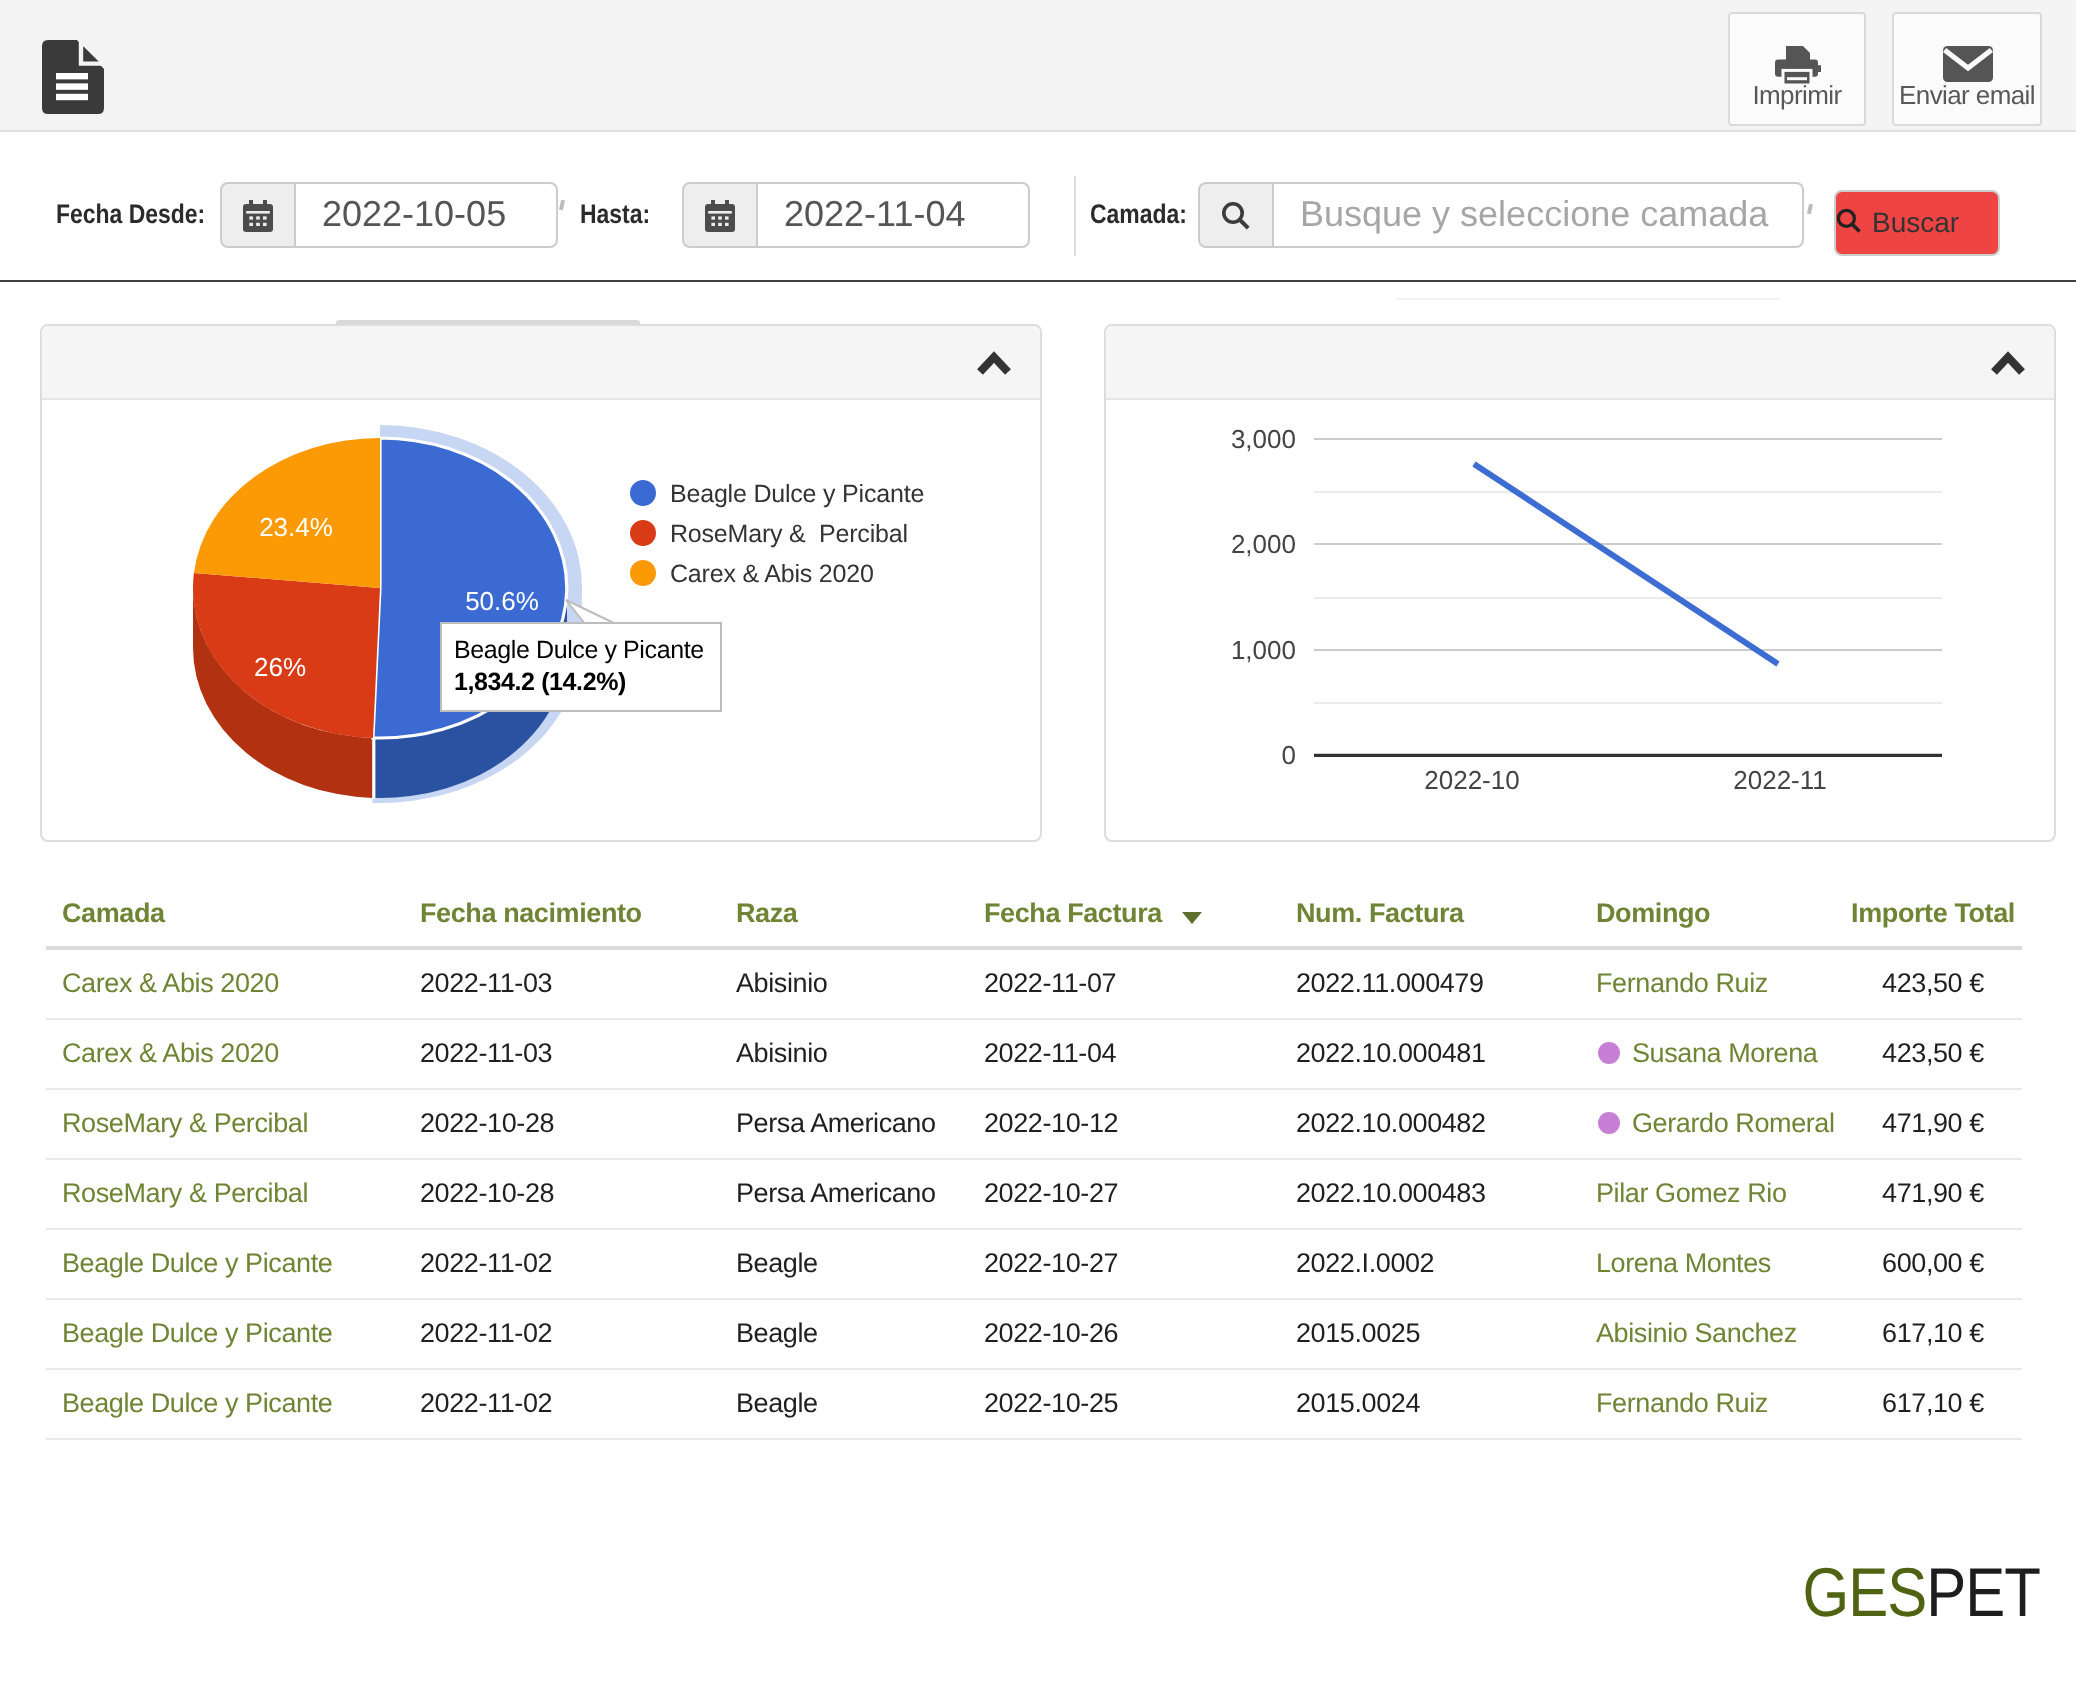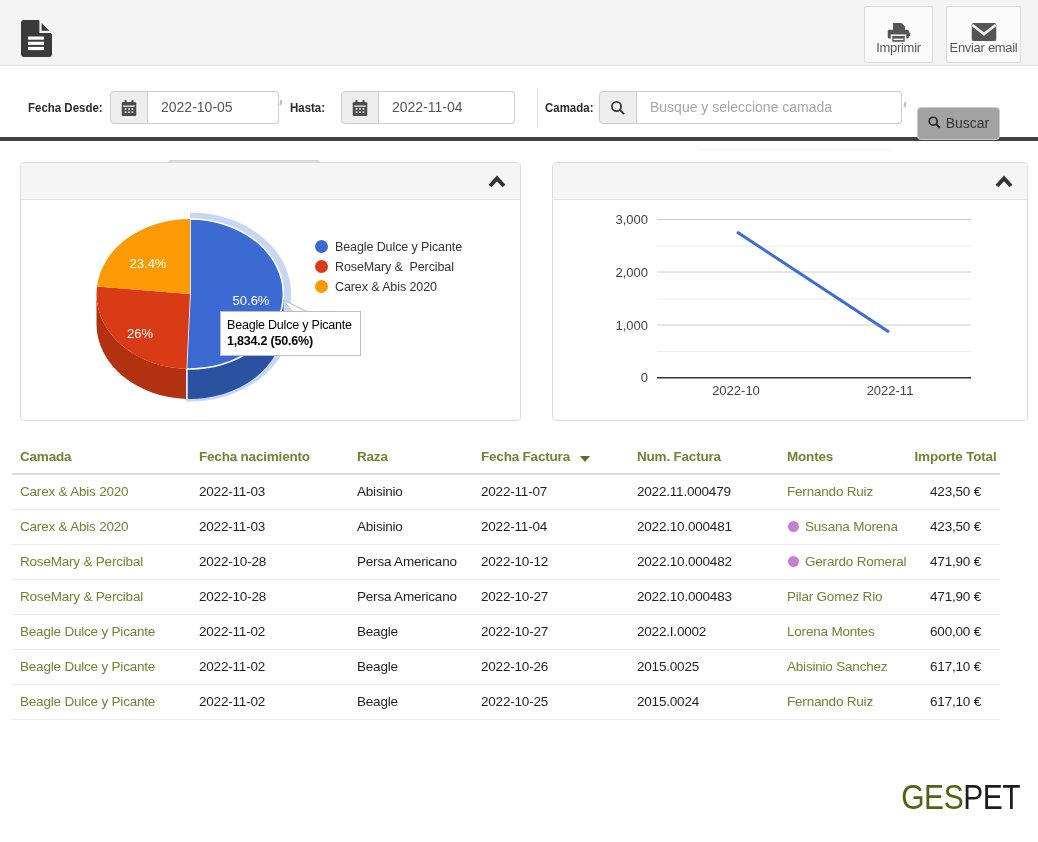--- a/index.html
+++ b/index.html
@@ -7,37 +7,37 @@
 .abs { position:absolute; }
 
 
 #topbar { position:absolute; left:0; top:0; width:1038px; height:66px; background:#f4f4f4; border-bottom:1px solid #e2e2e2; }
 #title { position:absolute; left:59px; top:45px; transform:translateY(-50%); font-size:19px; letter-spacing:-0.4px; color:#3d3d3d;margin-top:36px; }
 .hbtn { position:absolute; top:6px; height:57px; background:#fbfbfb; border:1px solid #dadada; border-radius:2px; text-align:center; color:#585858; font-size:13px; }
 .hbtn .lbl { position:absolute; bottom:7px; left:0; right:0; letter-spacing:-0.3px; }
 .hbtn svg { position:absolute; top:13px; left:50%; transform:translateX(-50%); }
 
 
-#filterbar { position:absolute; left:0; top:67px; width:1038px; height:74px; background:#fff; border-bottom:4px solid #404040; }
+#filterbar { position:absolute; left:0; top:67px; width:1038px; height:74px; background:#fff; border-bottom:1px solid #404040; }
 .flabel { position:absolute; top:40px; transform:translateY(-50%) scaleX(0.85); transform-origin:left center; font-weight:bold; font-size:13.5px; color:#2b2b2b; white-space:nowrap; }
 .igroup { position:absolute; top:24px; height:33px; }
 .iaddon { position:absolute; left:0; top:0; width:38px; height:33px; background:#eee; border:1px solid #ccc; border-radius:4px 0 0 4px; }
 .iaddon svg { position:absolute; left:50%; top:50%; transform:translate(-50%,-50%); }
-.ifield { position:absolute; left:38px; top:0; height:33px; background:#fff; border:1px solid #ccc; border-left:none; border-radius:0 4px 4px 0; font-size:14px; color:#555; padding-left:13px; line-height:31px; }
+.ifield { position:absolute; left:38px; top:0; height:33px; background:#fff; border:1px solid #ccc; border-left:none; border-radius:0 4px 4px 0; font-size:18px; color:#555; padding-left:13px; line-height:31px; }
 .ph { color:#a6a6a6; }
 #vsep { position:absolute; left:537px; top:21px; width:1px; height:40px; background:#ddd; }
-#buscar { position:absolute; left:917px; top:40px; width:83px; height:33px; background:#a3a3a3; border:1px solid #ccc; border-radius:4px; font-size:14px; color:#333; text-align:center; line-height:31px; }
+#buscar { position:absolute; left:917px; top:28px; width:83px; height:33px; background:#ef4444; border:1px solid #ccc; border-radius:4px; font-size:14px; color:#333; text-align:left; line-height:31px; }
 
 
 .panel { position:absolute; top:162px; height:259px; background:#fff; border:1px solid #ddd; border-radius:4px; }
 .phead { position:absolute; left:0; top:0; right:0; height:37px; background:#f5f5f5; border-bottom:1px solid #e5e5e5; border-radius:4px 4px 0 0; }
 .phead svg { position:absolute; right:14px; top:12px; }
 
 
-#tbl { position:absolute; left:12px; top:439px; width:988px; border-collapse:collapse; table-layout:fixed; font-size:13.5px; }
+#tbl { position:absolute; left:23px; top:439px; width:988px; border-collapse:collapse; table-layout:fixed; font-size:13.5px; }
 #tbl th { height:35px; text-align:left; font-size:13.5px; color:#6f8434; border-bottom:2px solid #dcdcdc; padding:0 0 0 8px; font-weight:bold; letter-spacing:-0.2px; }
 #tbl td { height:35px; border-bottom:1px solid #e9e9e9; padding:0 0 0 8px; color:#1f1f1f; letter-spacing:-0.2px; }
 #tbl td.grn { color:#6f8434; }
 #tbl th.num, #tbl td.num { text-align:center; padding:0 1px 0 0; }
 #tbl tr.total td { border-bottom:none; font-weight:bold; }
 .dot { display:inline-block; width:11px; height:11px; border-radius:50%; background:#c77fd6; margin:0 6px 0 1px; vertical-align:-1px; }
 .sortarr { display:inline-block; width:0; height:0; border-left:5.5px solid transparent; border-right:5.5px solid transparent; border-top:6px solid #5c702b; margin-left:10px; vertical-align:-1px; }
 
 
 #gespet { position:absolute; right:18px; top:783px; font-size:30px; letter-spacing:-0.5px; color:#1d1d1d; transform:scaleY(1.15); transform-origin:center bottom; }
@@ -178,21 +178,21 @@
 
   <path d="M263,138 L289,150.5 L273,150.5 Z" fill="#fff" stroke="#bdbdbd" stroke-width="1"></path>
 </svg>
 
 <div id="legend">
   <div><span style="background:#3b6bd2"></span>Beagle Dulce y Picante</div>
   <div><span style="background:#d93b17"></span>RoseMary &amp;  Percibal</div>
   <div><span style="background:#fb9a04"></span>Carex &amp; Abis 2020</div>
 </div>
 
-<div id="ttip">Beagle Dulce y Picante<br><b>1,834.2 (50.6%)</b></div>
+<div id="ttip">Beagle Dulce y Picante<br><b>1,834.2 (14.2%)</b></div>
 
 <svg class="abs" style="left:552px;top:162px" width="474" height="256" viewBox="0 0 474 256">
   <g stroke="#ebebeb" stroke-width="1">
     <line x1="105" y1="84" x2="419" y2="84"></line>
     <line x1="105" y1="137" x2="419" y2="137"></line>
     <line x1="105" y1="189.5" x2="419" y2="189.5"></line>
   </g>
   <g stroke="#cccccc" stroke-width="1">
     <line x1="105" y1="57.5" x2="419" y2="57.5"></line>
     <line x1="105" y1="110" x2="419" y2="110"></line>
@@ -222,21 +222,21 @@
       <col style="width:133px">
       <col style="width:88px">
     </colgroup>
   <tbody>
       <tr>
     <th>Camada</th>
         <th>Fecha nacimiento</th>
         <th>Raza</th>
         <th>Fecha Factura<span class="sortarr"></span></th>
         <th>Num. Factura</th>
-        <th>Montes</th>
+        <th>Domingo</th>
         <th class="num">Importe Total</th>
   </tr>
   <tr>
         <td class="grn">Carex &amp; Abis 2020</td>
         <td>2022-11-03</td>
         <td>Abisinio</td>
         <td>2022-11-07</td>
         <td>2022.11.000479</td>
         <td class="grn">Fernando Ruiz</td>
         <td class="num">423,50 €</td>

